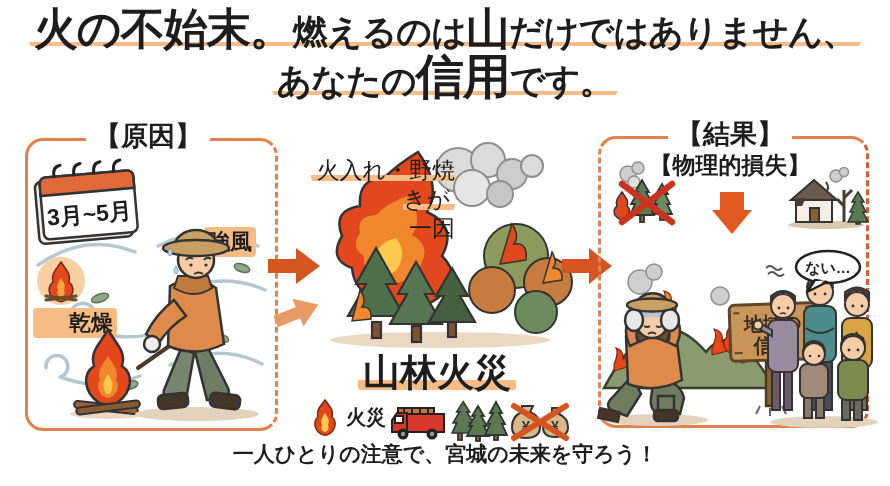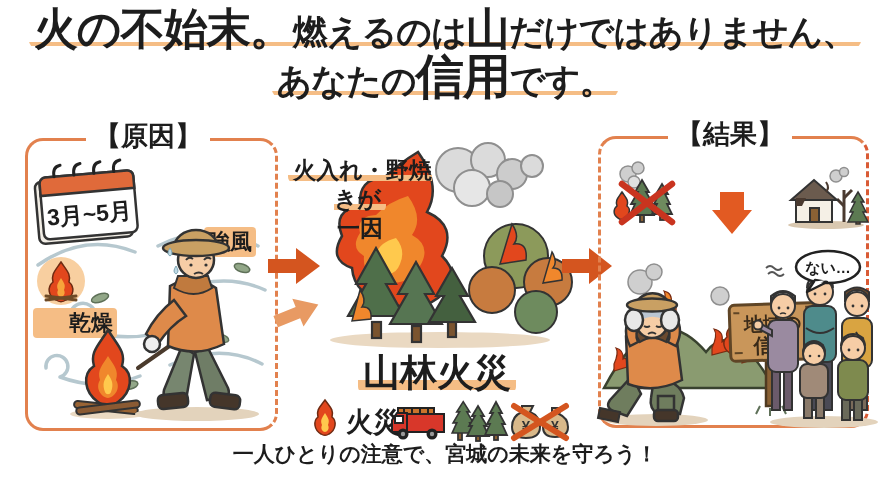--- a/index.html
+++ b/index.html
@@ -16,23 +16,23 @@
   
   .panel{border:3.5px solid #E2814E;border-radius:18px;}
   .panel-cause{left:25px;top:138px;width:247px;height:287px;border-right-style:dashed;}
   .panel-result{left:598px;top:136px;width:265px;height:286px;border-left-style:dashed;border-right-style:dashed;border-right-color:#D95B35;}
   .panel-header{top:118px;font-size:27px;font-weight:900;background:#fff;padding:0 8px;white-space:nowrap;text-align:right;}
   .hdr-cause{left:148px;transform:translateX(-50%);}
   .hdr-result{left:730px;transform:translateX(-50%);}
   .small-label{font-size:22px;font-weight:900;white-space:nowrap;}
   .tag{background:#F5BD85;border-radius:4px;padding:0 4px;}
   
-  .note{left:280px;top:156px;width:160px;font-size:23px;font-weight:700;text-align:center;line-height:1.25;z-index:5;}
+  .note{left:295px;top:156px;width:160px;font-size:23px;font-weight:400;text-align:right;line-height:1.25;z-index:5;}
   .main-label{left:437px;top:348px;transform:translateX(-50%);font-size:37px;font-weight:900;white-space:nowrap;z-index:5;text-align:right;}
-  .legend-label{font-size:27px;font-weight:900;}
+  .legend-label{font-size:20px;font-weight:900;}
   .loss-label{font-size:23px;font-weight:900;white-space:nowrap;}
   .footer{left:0;top:440px;width:890px;text-align:center;font-size:21px;font-weight:900;letter-spacing:0;}
   .bubble-text{font-size:15px;font-weight:900;}
   svg{display:block;overflow:visible;}
 </style>
 </head>
 <body>
 
 <div class="stage">
 
@@ -221,20 +221,21 @@
     </g>
   </svg>
 
   <svg class="abs" style="left:562px;top:246px;" width="50" height="40" viewBox="0 0 50 40">
     <polygon points="0,13 27,13 27,2 50,20 27,38 27,27 0,27" fill="#D4551F"></polygon>
   </svg>
 
   <div class="abs panel panel-result"></div>
   <div class="abs panel-header hdr-result" style="top:116px;">【結果】</div>
 
+  <div class="abs loss-label" style="left:730px;top:150px;transform:translateX(-50%);">【物理的損失】</div>
 
   <svg class="abs" style="left:612px;top:162px;" width="68" height="66" viewBox="0 0 68 66">
     <g fill="#CFCFCF" stroke="#8F8F8F" stroke-width="1.5">
       <circle cx="16" cy="12" r="8"></circle>
         <circle cx="26" cy="6" r="6"></circle>
         <circle cx="22" cy="20" r="6" fill="#E0E0E0"></circle>
     </g>
     <g stroke="#333" stroke-width="1.8">
       <rect x="28" y="52" width="4" height="8" fill="#8A6134"></rect>
       <path d="M30 18 L37 30 h-3 L41 42 h-4 L42 53 H18 L23 42 h-4 L26 30 h-3 Z" fill="#5C7A52"></path>

